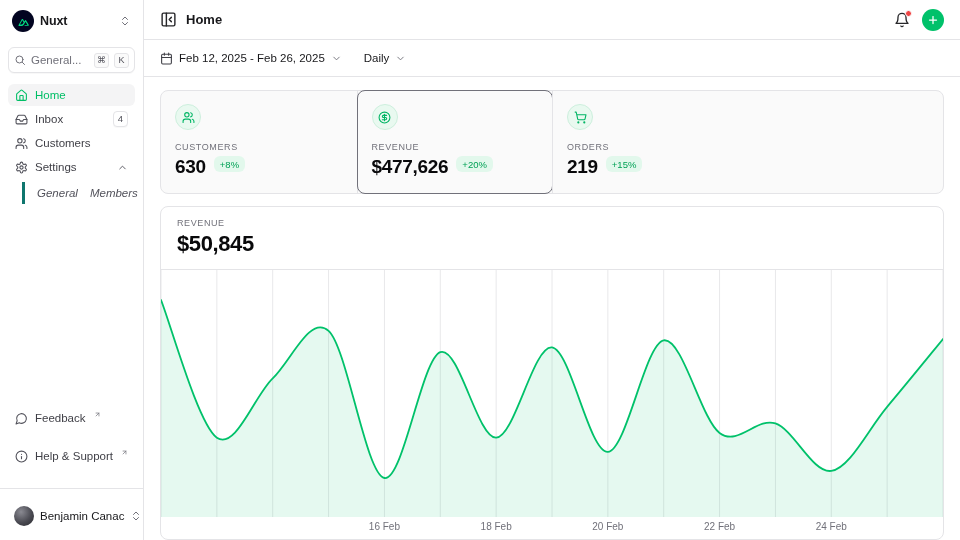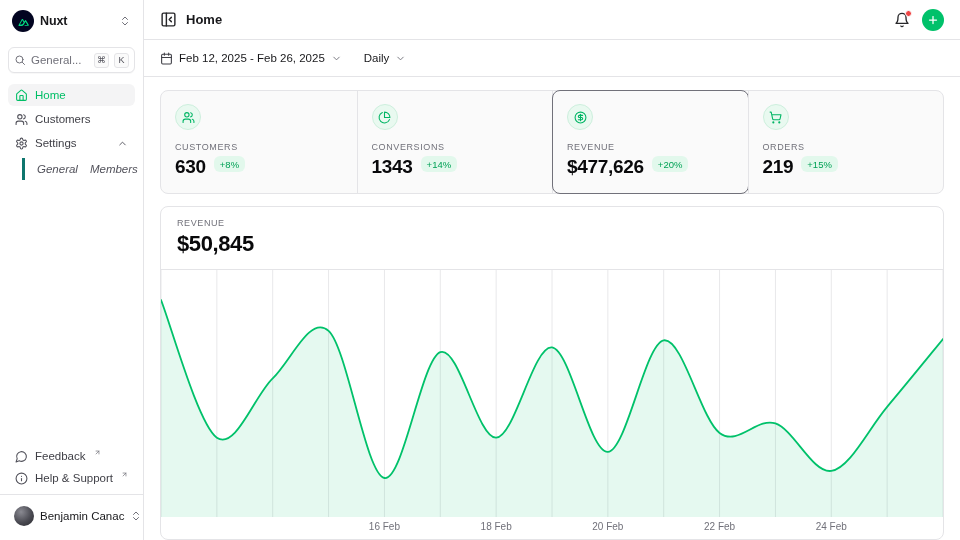--- a/index.html
+++ b/index.html
@@ -34,23 +34,23 @@
   .nav-item.active { background:#F4F4F5; color:#00BE66; }
   .nav-item.active .nav-ic { color:#00BE66; }
   .count-badge { margin-left:auto; font-size:9.5px; color:#52525B; border:1px solid #E4E4E7;
     border-radius:4px; background:#fff; padding:1px 4px; line-height:1.2; box-shadow:0 1px 1px rgba(0,0,0,0.03); }
   .nav-chevron { margin-left:auto; color:#52525B; }
 
   .sub-list { margin:2px 0 2px 14px; border-left:3px solid #0f766e; display:flex; gap:0;font-style:italic; }
   .sub-item { height:22px; display:flex; align-items:center; padding-left:12px;
     font-size:11.5px; color:#52525B; cursor:pointer; border-radius:6px; }
 
-  .sidebar-footer { margin-top:auto; padding-bottom:5px; display:flex; flex-direction:column; gap:0; }
+  .sidebar-footer { margin-top:auto; padding-bottom:5px; display:flex; flex-direction:column; gap:16px; }
   .ext-arrow { color:#71717A; margin-left:1px; position:relative; top:-4px; }
-  .user-section { border-top:1px solid #E4E4E7; margin:5px -8px 0; padding:8px 8px 6px; }
+  .user-section { border-top:1px solid #E4E4E7; margin:5px -8px 0; padding:14px 8px 6px; }
   .user-row { display:flex; align-items:center; gap:6px; padding:3px 6px; border-radius:6px; cursor:pointer; }
   .avatar { width:20px; height:20px; border-radius:50%; flex:none;
     background:radial-gradient(circle at 35% 30%, #8a8a92 0%, #4a4a52 55%, #26262c 100%); }
   .user-name { font-size:11.5px; font-weight:500; white-space:nowrap; }
 
   
   .main { flex:1; display:flex; flex-direction:column; min-width:0; }
   .main-header { height:40px; min-height:40px; border-bottom:1px solid #E4E4E7;
     display:flex; align-items:center; gap:9px; padding:0 16px; }
   .icon-btn { background:none; border:none; cursor:pointer; color:#27272A; display:flex;
@@ -128,20 +128,30 @@
 
   <nav class="nav">
     <div class="nav-item active">
       <span class="nav-ic">
         <svg width="13" height="13" viewBox="0 0 24 24" fill="none" stroke="currentColor" stroke-width="2" stroke-linecap="round" stroke-linejoin="round">
             <path d="M15 21v-8a1 1 0 0 0-1-1h-4a1 1 0 0 0-1 1v8"></path>
             <path d="M3 10a2 2 0 0 1 .709-1.528l7-5.999a2 2 0 0 1 2.582 0l7 5.999A2 2 0 0 1 21 10v9a2 2 0 0 1-2 2H5a2 2 0 0 1-2-2z"></path>
           </svg>
       </span>
       <span>Home</span>
+    </div>
+    <div class="nav-item">
+      <span class="nav-ic">
+        <svg width="13" height="13" viewBox="0 0 24 24" fill="none" stroke="currentColor" stroke-width="2" stroke-linecap="round" stroke-linejoin="round">
+            <polyline points="22 12 16 12 14 15 10 15 8 12 2 12"></polyline>
+            <path d="M5.45 5.11 2 12v6a2 2 0 0 0 2 2h16a2 2 0 0 0 2-2v-6l-3.45-6.89A2 2 0 0 0 16.76 4H7.24a2 2 0 0 0-1.79 1.11z"></path>
+          </svg>
+      </span>
+      <span>Inbox</span>
+      <span class="count-badge">4</span>
     </div>
     <div class="nav-item">
       <span class="nav-ic">
         <svg width="13" height="13" viewBox="0 0 24 24" fill="none" stroke="currentColor" stroke-width="2" stroke-linecap="round" stroke-linejoin="round">
             <path d="M16 21v-2a4 4 0 0 0-4-4H6a4 4 0 0 0-4 4v2"></path>
             <circle cx="9" cy="7" r="4"></circle>
             <path d="M22 21v-2a4 4 0 0 0-3-3.87"></path>
             <path d="M16 3.13a4 4 0 0 1 0 7.75"></path>
           </svg>
       </span>
@@ -282,33 +292,20 @@
               <path d="M16 21v-2a4 4 0 0 0-4-4H6a4 4 0 0 0-4 4v2"></path>
               <circle cx="9" cy="7" r="4"></circle>
               <path d="M22 21v-2a4 4 0 0 0-3-3.87"></path>
               <path d="M16 3.13a4 4 0 0 1 0 7.75"></path>
             </svg>
         </span>
         <div class="stat-label">CUSTOMERS</div>
         <div class="stat-value-row">
           <span class="stat-value">630</span>
           <span class="delta-badge">+8%</span>
-        </div>
-      </div>
-      <div class="stat-card">
-        <span class="stat-icon">
-          <svg width="13" height="13" viewBox="0 0 24 24" fill="none" stroke="currentColor" stroke-width="2" stroke-linecap="round" stroke-linejoin="round">
-              <path d="M21.21 15.89A10 10 0 1 1 8 2.83"></path>
-              <path d="M22 12A10 10 0 0 0 12 2v10z"></path>
-            </svg>
-        </span>
-        <div class="stat-label">CONVERSIONS</div>
-        <div class="stat-value-row">
-          <span class="stat-value">1343</span>
-          <span class="delta-badge">+14%</span>
         </div>
       </div>
       <div class="stat-card selected">
         <span class="stat-icon">
           <svg width="13" height="13" viewBox="0 0 24 24" fill="none" stroke="currentColor" stroke-width="2" stroke-linecap="round" stroke-linejoin="round">
               <circle cx="12" cy="12" r="10"></circle>
               <path d="M16 8h-6a2 2 0 1 0 0 4h4a2 2 0 1 1 0 4H8"></path>
               <path d="M12 18V6"></path>
             </svg>
         </span>

